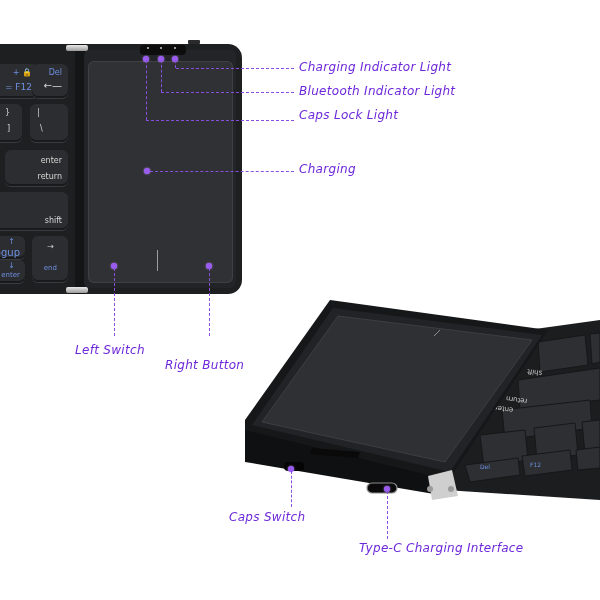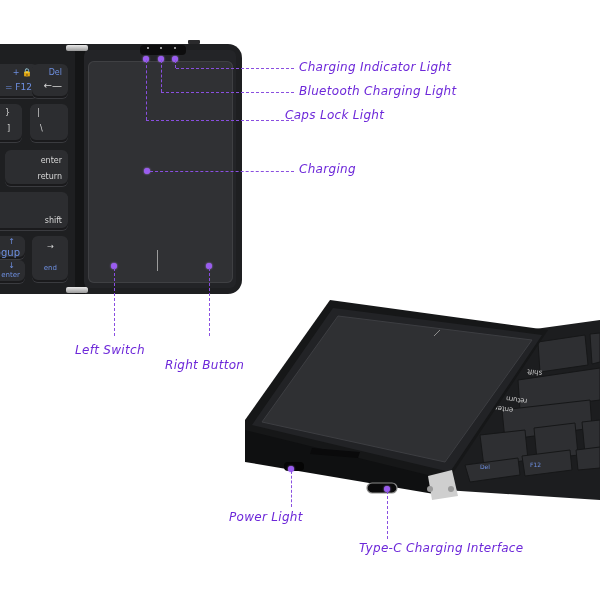--- a/index.html
+++ b/index.html
@@ -84,26 +84,26 @@
 </div>
 
 <div class="dot" style="left:172px;top:56px;"></div>
 <div class="dash-h" style="left:176px;top:68px;width:118px;"></div>
 <div class="dash-v" style="left:175px;top:60px;height:8px;"></div>
 <div class="label" style="left:299px;top:60px;">Charging Indicator Light</div>
 
 <div class="dot" style="left:158px;top:56px;"></div>
 <div class="dash-v" style="left:161px;top:60px;height:32px;"></div>
 <div class="dash-h" style="left:161px;top:92px;width:133px;"></div>
-<div class="label" style="left:299px;top:84px;">Bluetooth Charging Light</div>
+<div class="label" style="left:299px;top:84px;">Bluetooth Indicator Light</div>
 
 <div class="dot" style="left:143px;top:56px;"></div>
 <div class="dash-v" style="left:146px;top:60px;height:60px;"></div>
 <div class="dash-h" style="left:146px;top:120px;width:148px;"></div>
-<div class="label" style="left:285px;top:108px;">Caps Lock Light</div>
+<div class="label" style="left:299px;top:108px;">Caps Lock Light</div>
 
 <div class="dot" style="left:144px;top:168px;"></div>
 <div class="dash-h" style="left:150px;top:171px;width:144px;"></div>
 <div class="label" style="left:299px;top:162px;">Charging</div>
 
 <div class="dot" style="left:111px;top:263px;"></div>
 <div class="dash-v" style="left:114px;top:268px;height:68px;"></div>
 <div class="label" style="left:75px;top:343px;">Left Switch</div>
 
 <div class="dot" style="left:206px;top:263px;"></div>
@@ -147,17 +147,17 @@
   <circle cx="430" cy="489" r="3" fill="#9a9a9a"></circle>
   <circle cx="451" cy="489" r="3" fill="#9a9a9a"></circle>
 
   <rect x="284" y="462" width="20" height="9" rx="4" fill="#050505"></rect>
 
   <rect x="367" y="483" width="30" height="10" rx="5" fill="#0a0a0b" stroke="#8a8a8a" stroke-width="1.2"></rect>
 </svg>
 
 <div class="dot" style="left:288px;top:466px;"></div>
 <div class="dash-v" style="left:291px;top:471px;height:36px;"></div>
-<div class="label" style="left:229px;top:510px;">Power Light</div>
+<div class="label" style="left:229px;top:510px;">Caps Switch</div>
 
 <div class="dot" style="left:384px;top:486px;"></div>
 <div class="dash-v" style="left:387px;top:491px;height:48px;"></div>
 <div class="label" style="left:359px;top:541px;">Type-C Charging Interface</div>
 
 </body></html>

